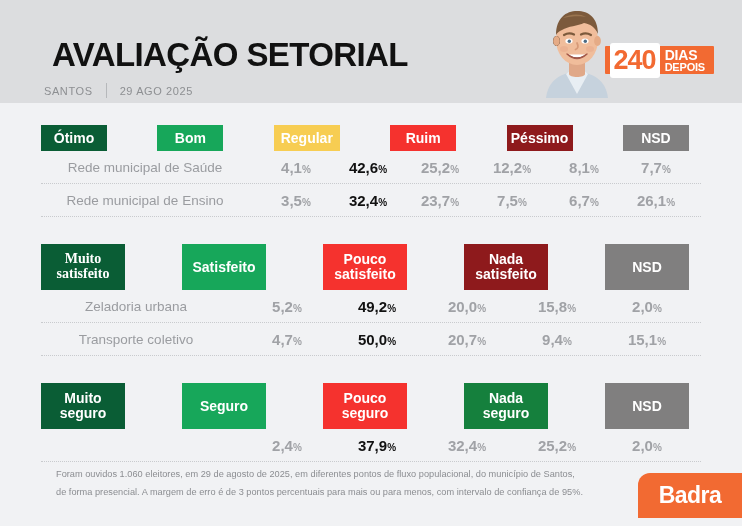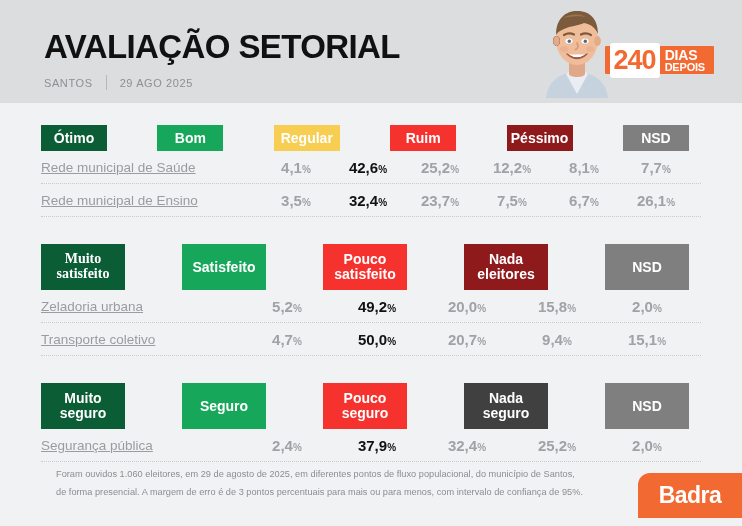--- a/index.html
+++ b/index.html
@@ -26,21 +26,21 @@
     position: absolute;
     left: 44px;
     top: 30px;
   }
   .page-title {
     font-size: 33px;
     font-weight: bold;
     letter-spacing: -0.6px;
     color: #111111;
     line-height: 1;
-    margin: 0;
+    margin: 8px;
     font-family: "Liberation Sans", sans-serif;
   }
   .subtitle-row {
     display: flex;
     align-items: center;
     margin-top: 12px;
     color: #8d8f92;
     font-size: 11px;
     letter-spacing: 0.6px;
   }
@@ -132,26 +132,25 @@
   .data-row {
     display: flex;
     align-items: center;
     justify-content: flex-end;
     height: 32px;
     border-bottom: 1px dotted #c9cbce;
     padding-right: 12px;
   }
   .row-label {
     flex: 1;
-    text-align: left;
+    text-align: center;
     color: #9a9ca0;
     font-size: 13.5px;
     padding-right: 14px;
     white-space: nowrap;
-    text-decoration: underline;
   }
   .val-cell {
     text-align: center;
     color: #a0a2a6;
     font-size: 15px;
     font-weight: bold;
     margin-right: 6px;
     white-space: nowrap;
   }
   .val-cell:last-child { margin-right: 0; }
@@ -287,21 +286,21 @@
           <div class="val-cell"><span>26,1</span><span class="pct">%</span></div>
         </div>
       </div>
   </div>
 
   <div class="table-block block-2">
     <div class="hdr-row h2" id="hdr-1">
         <div class="hdr-cell" style="background: rgb(10, 93, 53); font-family: Liberation Serif, serif;">Muito satisfeito</div>
         <div class="hdr-cell" style="background: rgb(23, 167, 90);">Satisfeito</div>
         <div class="hdr-cell" style="background: rgb(245, 50, 46);">Pouco satisfeito</div>
-        <div class="hdr-cell" style="background: rgb(142, 26, 28);">Nada eleitores</div>
+        <div class="hdr-cell" style="background: rgb(142, 26, 28);">Nada satisfeito</div>
         <div class="hdr-cell" style="background: rgb(128, 127, 127);">NSD</div>
       </div>
     <div id="body-1">
         <div class="data-row b2">
           <div class="row-label">Zeladoria urbana</div>
           <div class="val-cell"><span>5,2</span><span class="pct">%</span></div>
           <div class="val-cell highlight"><span>49,2</span><span class="pct">%</span></div>
           <div class="val-cell"><span>20,0</span><span class="pct">%</span></div>
           <div class="val-cell"><span>15,8</span><span class="pct">%</span></div>
           <div class="val-cell"><span>2,0</span><span class="pct">%</span></div>
@@ -315,26 +314,25 @@
           <div class="val-cell"><span>15,1</span><span class="pct">%</span></div>
         </div>
       </div>
   </div>
 
   <div class="table-block block-3">
     <div class="hdr-row h3" id="hdr-2">
         <div class="hdr-cell" style="background: rgb(10, 93, 53);">Muito seguro</div>
         <div class="hdr-cell" style="background: rgb(23, 167, 90);">Seguro</div>
         <div class="hdr-cell" style="background: rgb(245, 50, 46);">Pouco seguro</div>
-        <div class="hdr-cell" style="background: #404040;">Nada seguro</div>
+        <div class="hdr-cell" style="background: #15803d;">Nada seguro</div>
         <div class="hdr-cell" style="background: rgb(128, 127, 127);">NSD</div>
       </div>
     <div id="body-2">
         <div class="data-row b3">
-          <div class="row-label">Segurança pública</div>
           <div class="val-cell"><span>2,4</span><span class="pct">%</span></div>
           <div class="val-cell highlight"><span>37,9</span><span class="pct">%</span></div>
           <div class="val-cell"><span>32,4</span><span class="pct">%</span></div>
           <div class="val-cell"><span>25,2</span><span class="pct">%</span></div>
           <div class="val-cell"><span>2,0</span><span class="pct">%</span></div>
         </div>
       </div>
   </div>
 
 </div>

